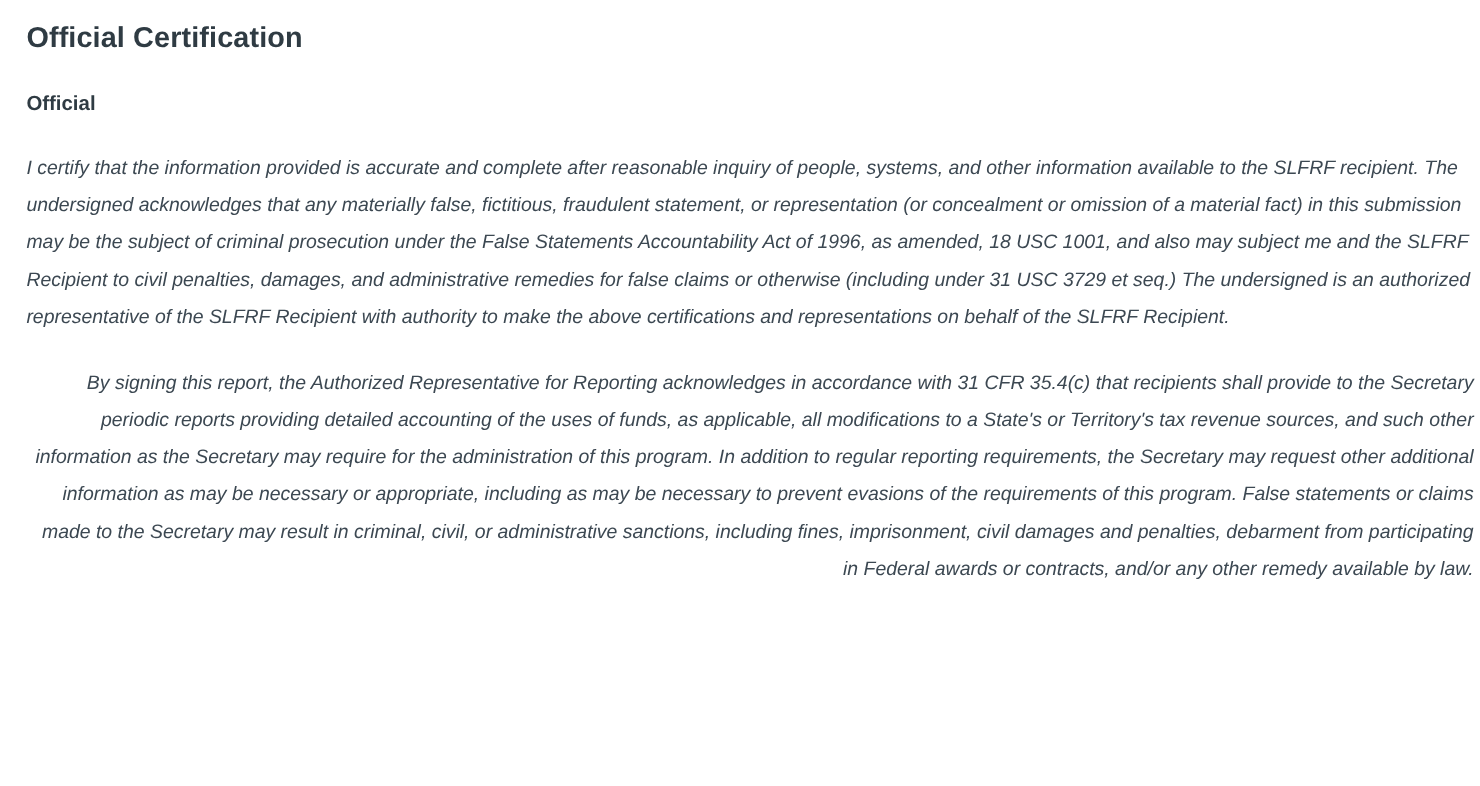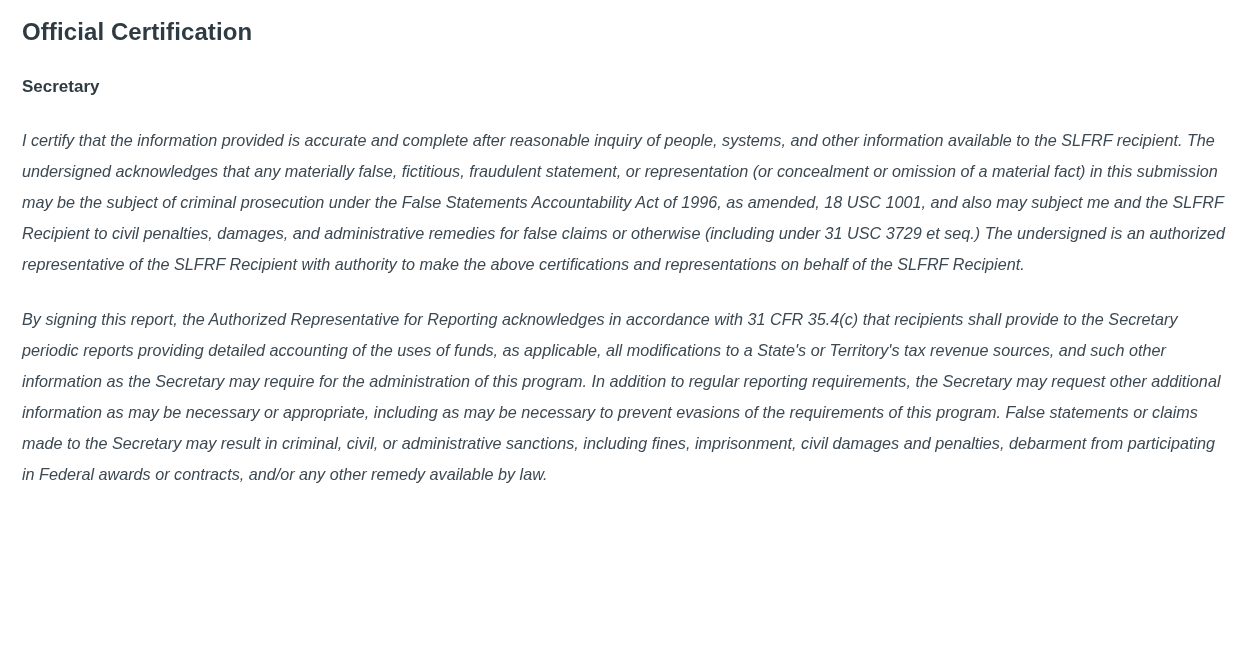--- a/index.html
+++ b/index.html
@@ -41,23 +41,24 @@
     line-height: 31px;
     color: #3c4852;
     margin: 0 0 24px 0;
     max-width: 1206px;
     font-weight: normal;
     text-align: left;
     font-style: italic;
   }
   .body-text:last-child {
     margin-bottom: 0;
+    text-align: right;
   }
 </style>
 </head>
 <body>
 
 <div class="page">
   <h1 class="doc-title">Official Certification</h1>
-  <h2 class="section-heading">Secretary</h2>
+  <h2 class="section-heading">Official</h2>
   <p class="body-text">I certify that the information provided is accurate and complete after reasonable inquiry of people, systems, and other information available to the SLFRF recipient. The undersigned acknowledges that any materially false, fictitious, fraudulent statement, or representation (or concealment or omission of a material fact) in this submission may be the subject of criminal prosecution under the False Statements Accountability Act of 1996, as amended, 18 USC 1001, and also may subject me and the SLFRF Recipient to civil penalties, damages, and administrative remedies for false claims or otherwise (including under 31 USC 3729 et seq.) The undersigned is an authorized representative of the SLFRF Recipient with authority to make the above certifications and representations on behalf of the SLFRF Recipient.</p>
   <p class="body-text">By signing this report, the Authorized Representative for Reporting acknowledges in accordance with 31 CFR 35.4(c) that recipients shall provide to the Secretary periodic reports providing detailed accounting of the uses of funds, as applicable, all modifications to a State's or Territory's tax revenue sources, and such other information as the Secretary may require for the administration of this program. In addition to regular reporting requirements, the Secretary may request other additional information as may be necessary or appropriate, including as may be necessary to prevent evasions of the requirements of this program. False statements or claims made to the Secretary may result in criminal, civil, or administrative sanctions, including fines, imprisonment, civil damages and penalties, debarment from participating in Federal awards or contracts, and/or any other remedy available by law.</p>
 </div>
 
 </body></html>

